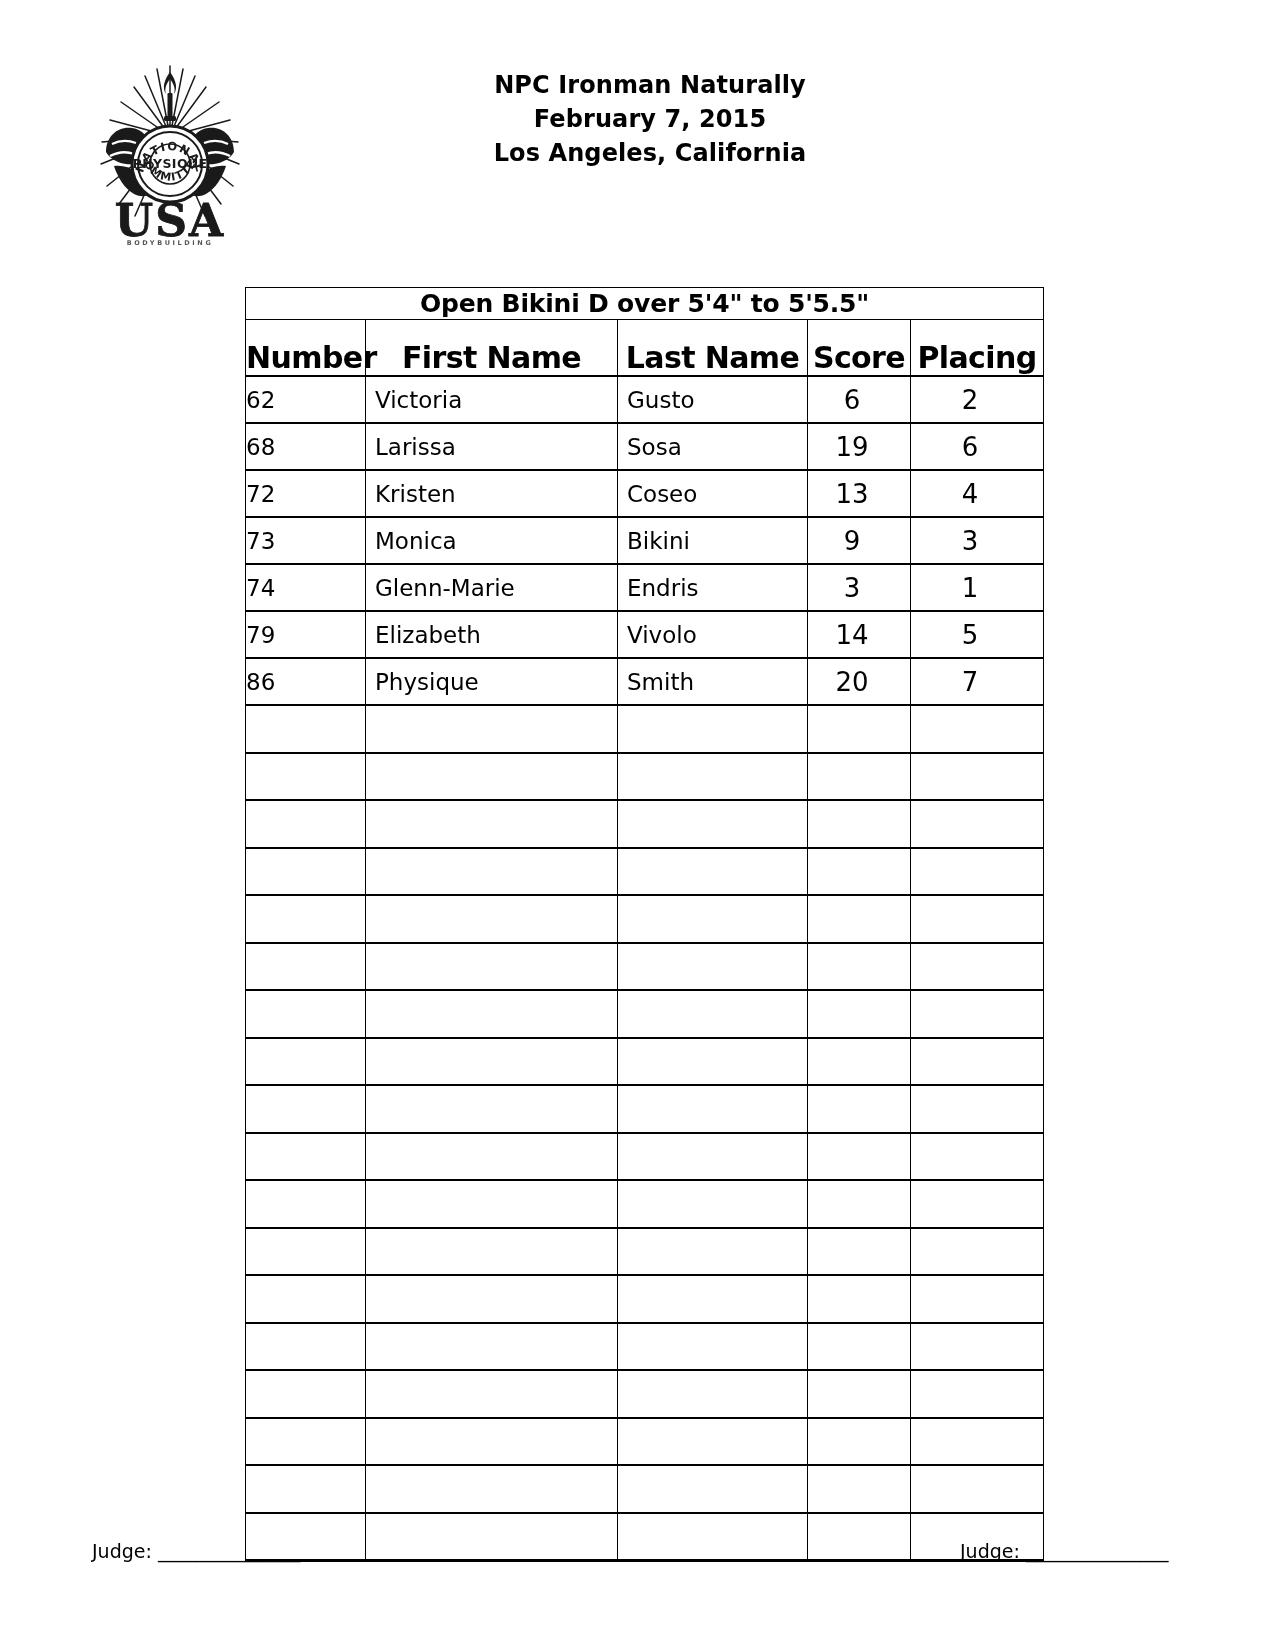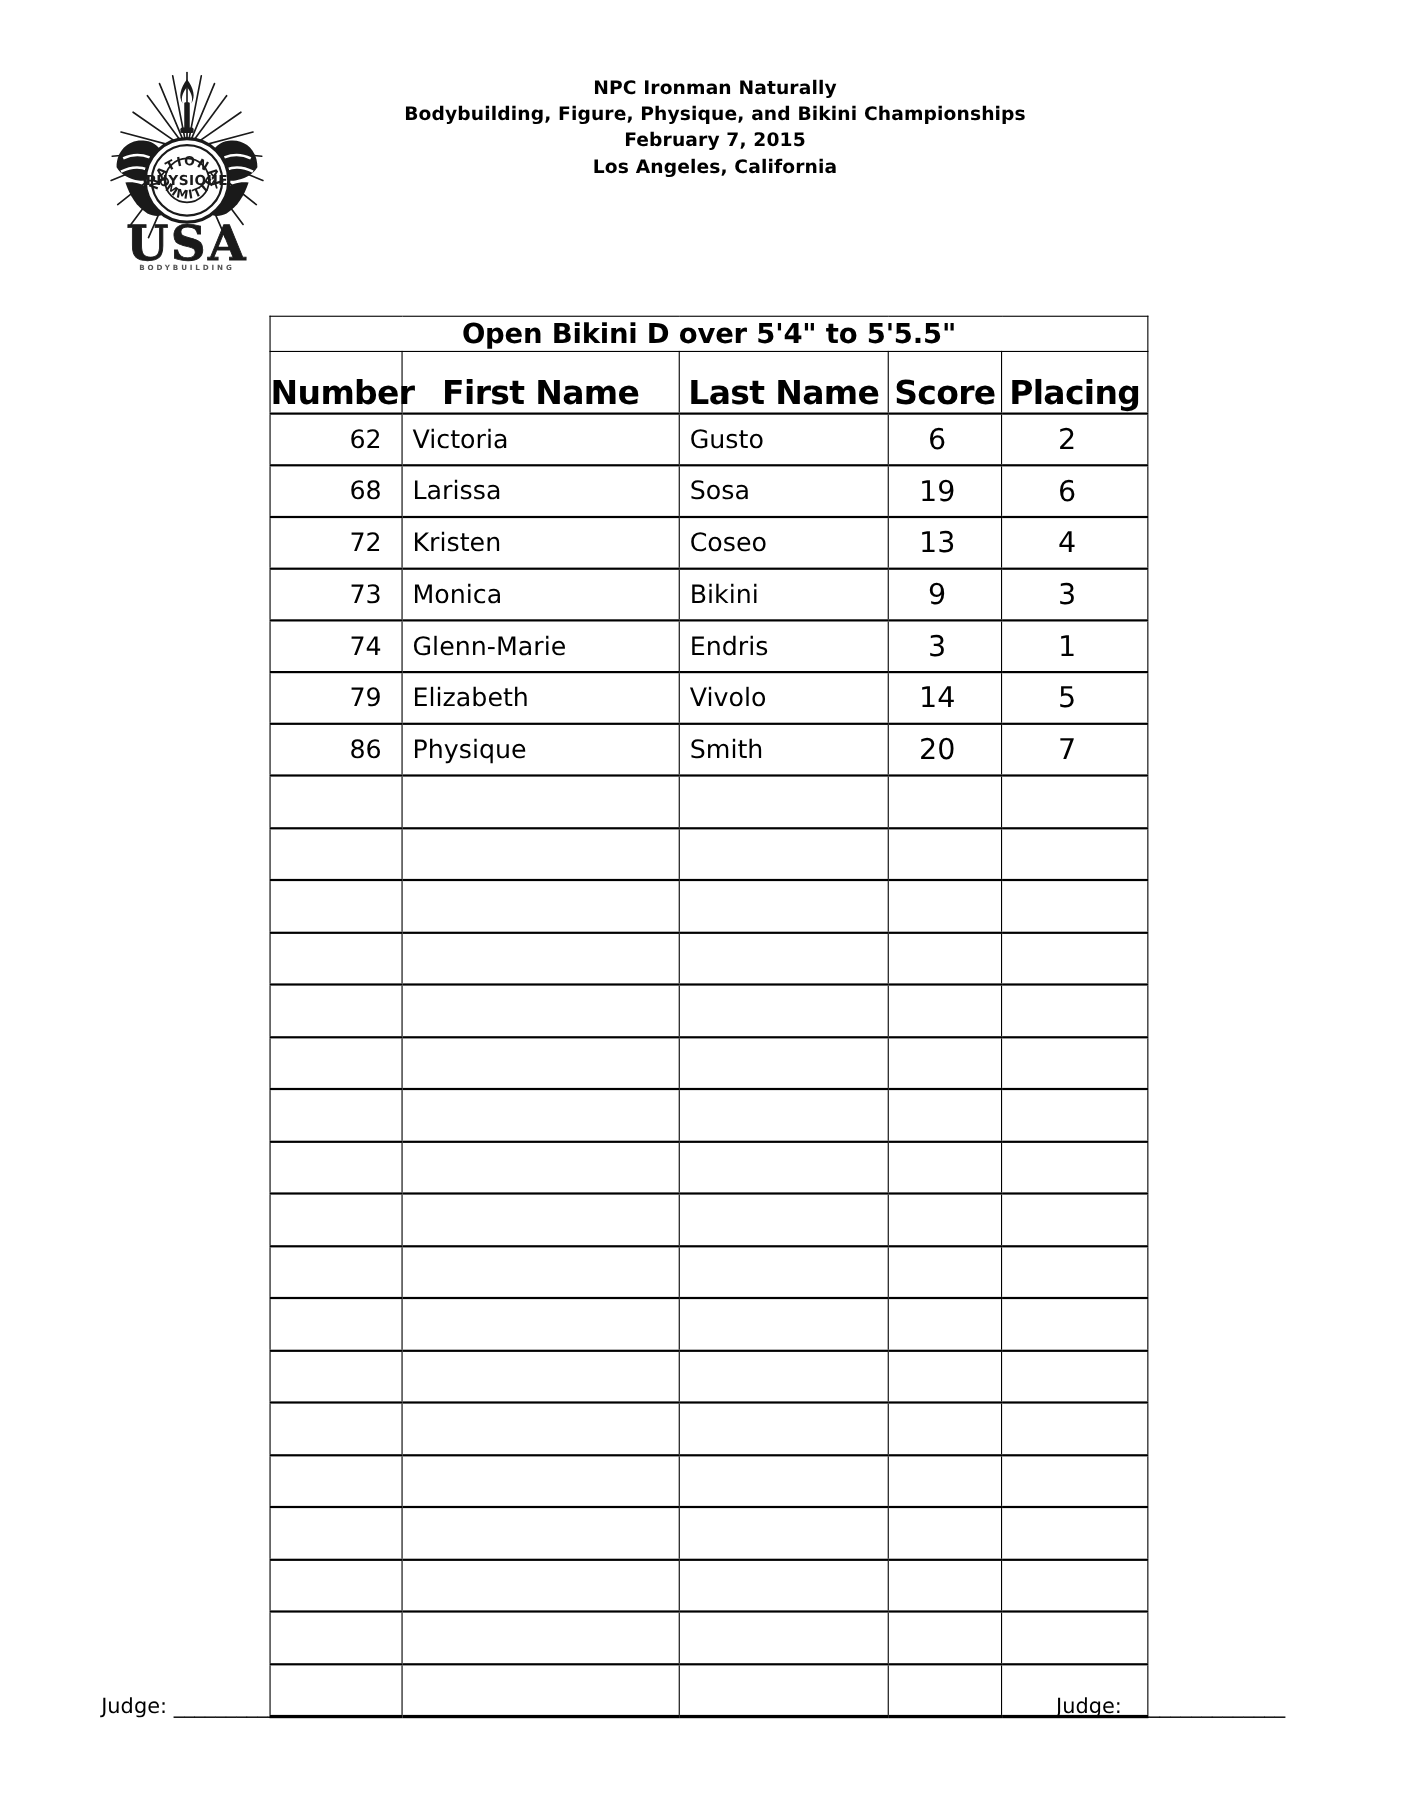--- a/index.html
+++ b/index.html
@@ -37,21 +37,21 @@
 
   .header-text {
     position: absolute;
     left: 290px;
     top: 68px;
     width: 720px;
     text-align: center;
     line-height: 1.42;
   }
   .header-text div {
-    font-size: 17px;
+    font-size: 24px;
     font-weight: 700;
     letter-spacing: 0.1px;
     white-space: nowrap;
   }
 
   
   .sheet-table {
     position: absolute;
     left: 245px;
     top: 287px;
@@ -101,21 +101,21 @@
     margin-top: 20px;
   }
 
   .data-row td {
     height: 45px;
     font-size: 23px;
     font-weight: 400;
     border-bottom-width: 2.2px;
   }
   .data-row td.num {
-    text-align: right;
+    text-align: left;
     padding-right: 18px;
   }
   .data-row td.name {
     text-align: left;
     padding-left: 9px;
   }
   .data-row td.val {
     text-align: center;
     font-size: 26px;
     padding-right: 14px;
@@ -219,21 +219,20 @@
         <text x="82" y="110" font-family="'DejaVu Sans', sans-serif" font-size="12.5" font-weight="700" text-anchor="middle" fill="#1a1a1a" letter-spacing="0.4">PHYSIQUE</text>
 
         <text x="82" y="178" font-family="'DejaVu Serif', serif" font-size="44" font-weight="700" text-anchor="middle" fill="#1a1a1a" stroke="#1a1a1a" stroke-width="0.8" letter-spacing="2">USA</text>
         <text x="82" y="187" font-family="'DejaVu Sans', sans-serif" font-size="6.5" font-weight="700" text-anchor="middle" fill="#555" letter-spacing="2.6">BODYBUILDING</text>
       </g>
     </svg>
   </div>
 
   <div class="header-text">
     <div>NPC Ironman Naturally</div>
-    <div>Bodybuilding, Figure, Physique, and Bikini Championships</div>
     <div>February 7, 2015</div>
     <div>Los Angeles, California</div>
   </div>
 
 </div>
 
 <table class="sheet-table">
   <colgroup>
     <col class="c-number">
       <col class="c-first">

